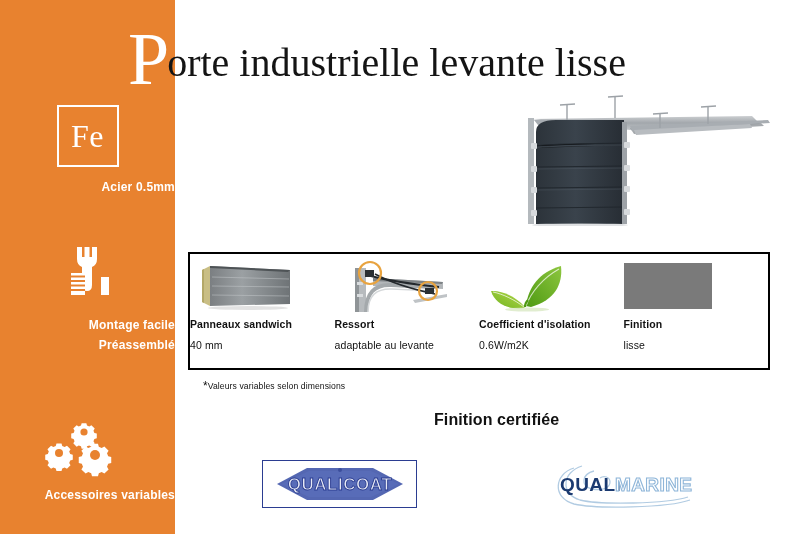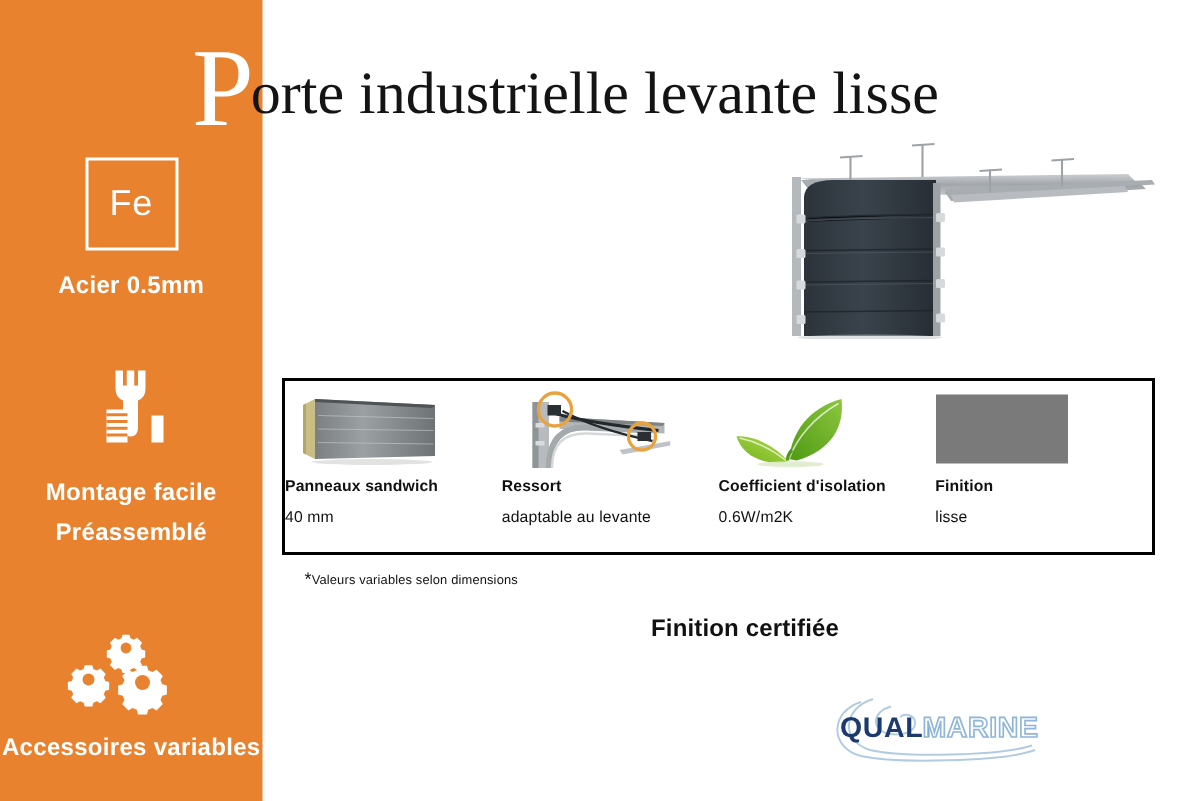--- a/index.html
+++ b/index.html
@@ -18,25 +18,26 @@
     background:#E8822F;
   }
   .side-block{position:absolute;left:0;width:175px;text-align:center;color:#fff;}
 
   .fe-box{
     width:62px;height:62px;margin:0 auto 10px auto;
     border:2px solid #ffffff;
     display:flex;align-items:center;justify-content:center;
     box-sizing:border-box;
   }
-  .fe-text{font-size:24px;color:#fff;font-family:Liberation Sans, sans-serif;line-height:1;letter-spacing:0.5px;}
+  .fe-text{font-size:32px;color:#fff;font-family:Liberation Serif, serif;line-height:1;letter-spacing:0.5px;}
   .side-label{
-    font-size:16px;color:#ffffff;font-weight:bold;
+    font-size:12px;color:#ffffff;font-weight:bold;
     letter-spacing:0.2px;line-height:1.7;
     font-family:"Liberation Sans",sans-serif;
+    text-align:right;
   }
 
   .icon-wrap{display:flex;align-items:center;justify-content:center;margin-bottom:8px;}
 
   
   .title-row{position:absolute;left:128px;top:18px;display:flex;align-items:baseline;}
   .title-P{
     font-family:"Liberation Serif", serif;
     font-size:74px;color:#ffffff;line-height:0.9;
     position:relative;top:8px;
@@ -327,20 +328,31 @@
       <div class="feature-value">lisse</div>
     </div>
   </div>
 
   <div class="footnote">
     <span class="star">*</span><span>Valeurs variables selon dimensions</span>
   </div>
 
   <div class="certified">Finition certifiée</div>
 
+  <div class="qualicoat">
+    <svg width="146" height="40" viewBox="0 0 146 40" xmlns="http://www.w3.org/2000/svg">
+
+      <polygon points="10,20 40,4 106,4 136,20 106,36 40,36" fill="#4B5FAE" opacity="0.95"></polygon>
+      <polygon points="14,20 42,7 104,7 132,20 104,33 42,33" fill="#5C70BC" opacity="0.6"></polygon>
+
+      <circle cx="73" cy="6" r="2" fill="#3B4E9C"></circle>
+
+      <text x="73" y="26" font-family="Liberation Sans, sans-serif" font-size="17" font-weight="bold" fill="#E6E9F5" stroke="#2B3D91" stroke-width="0.9" text-anchor="middle" letter-spacing="0.5">QUALICOAT</text>
+    </svg>
+  </div>
 
   <div class="qualimarine">
     <svg width="160" height="48" viewBox="0 0 160 48" xmlns="http://www.w3.org/2000/svg">
 
       <g fill="none" stroke="#A9C6DF" stroke-width="1.3" opacity="0.9">
         <path d="M26 6 C6 12 4 36 26 42 C48 47 120 46 142 38"></path>
         <path d="M34 4 C14 10 12 32 32 38 C52 43 118 42 140 35"></path>
         <path d="M46 9 C34 12 32 24 44 27 C54 29 62 26 62 20 C62 15 56 13 52 16"></path>
       </g>
       <text x="12" y="29" font-family="Liberation Sans, sans-serif" font-size="19" font-weight="bold" fill="#1B3A70" letter-spacing="0.4">QUALI</text>

